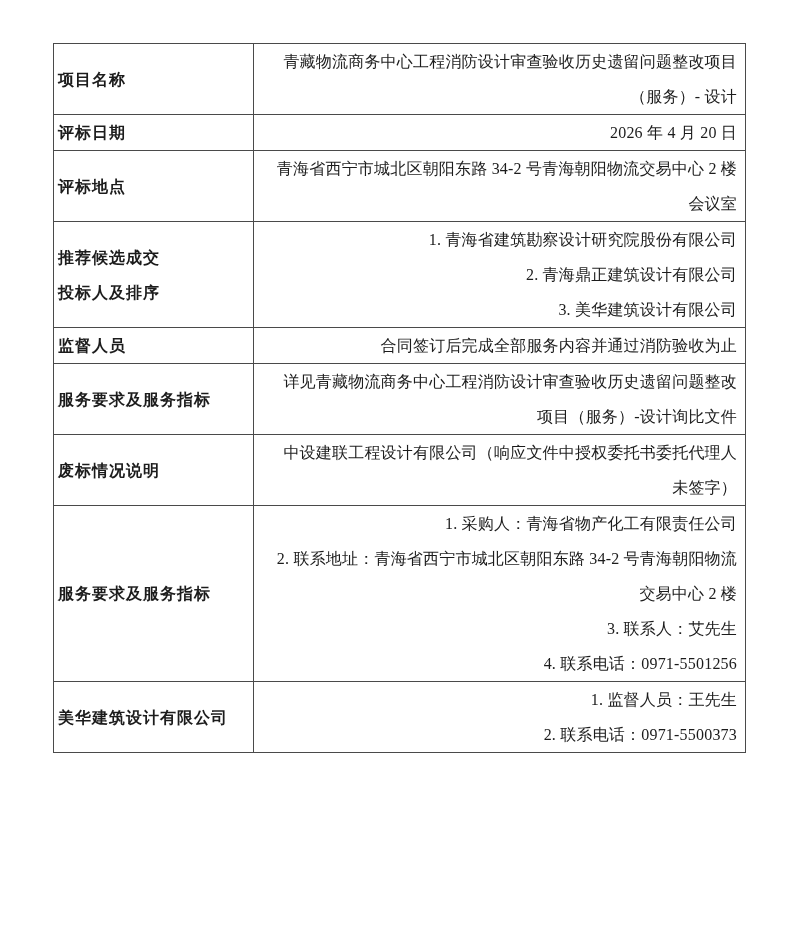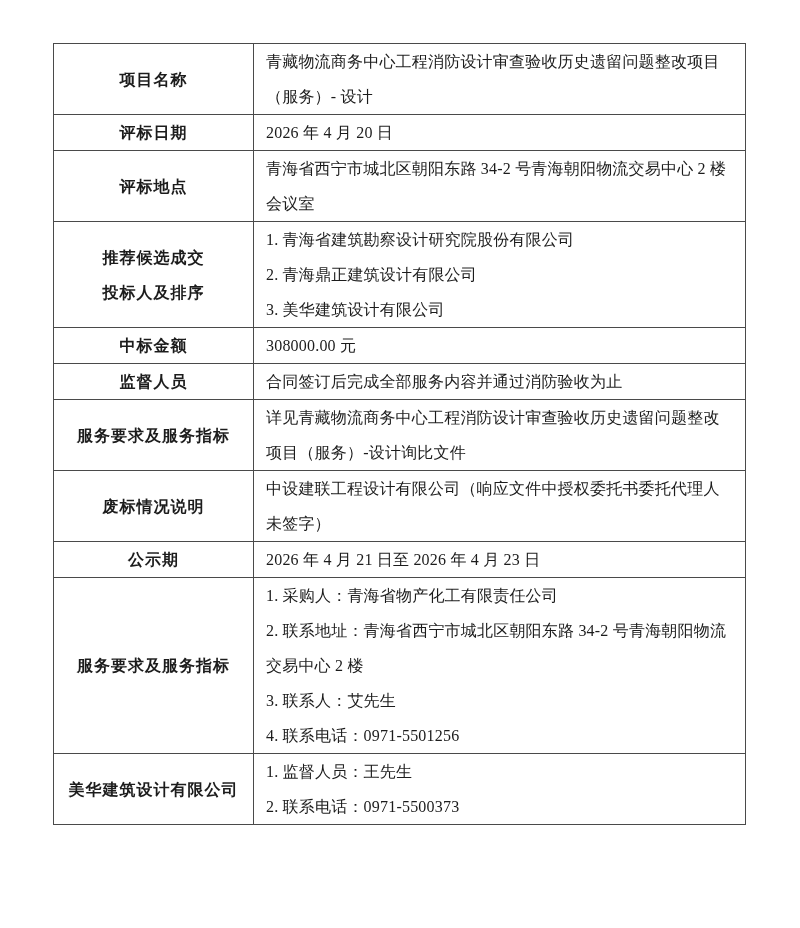--- a/index.html
+++ b/index.html
@@ -29,27 +29,26 @@
   }
   table.bid-table td {
     border: 1px solid #4a4a4a;
     vertical-align: middle;
     font-size: 16px;
     line-height: 35px;
     white-space: pre-line;
     word-break: break-all;
   }
   td.label-cell {
-    text-align: center;
     font-weight: bold;
     letter-spacing: 1px;
     padding: 0 4px;
   }
   td.content-cell {
-    text-align: left;
+    text-align: right;
     padding: 0 8px 0 12px;
     letter-spacing: 0.2px;
   }
 </style>
 </head>
 <body>
 
 <div class="page">
   <table class="bid-table">
     <colgroup>
@@ -72,40 +71,32 @@
 会议室</td>
         </tr>
         <tr>
           <td class="label-cell">推荐候选成交
 投标人及排序</td>
           <td class="content-cell">1. 青海省建筑勘察设计研究院股份有限公司
 2. 青海鼎正建筑设计有限公司
 3. 美华建筑设计有限公司</td>
         </tr>
         <tr>
-          <td class="label-cell">中标金额</td>
-          <td class="content-cell">308000.00 元</td>
-        </tr>
-        <tr>
           <td class="label-cell">监督人员</td>
           <td class="content-cell">合同签订后完成全部服务内容并通过消防验收为止</td>
         </tr>
         <tr>
           <td class="label-cell">服务要求及服务指标</td>
           <td class="content-cell">详见青藏物流商务中心工程消防设计审查验收历史遗留问题整改
 项目（服务）-设计询比文件</td>
         </tr>
         <tr>
           <td class="label-cell">废标情况说明</td>
           <td class="content-cell">中设建联工程设计有限公司（响应文件中授权委托书委托代理人
 未签字）</td>
-        </tr>
-        <tr>
-          <td class="label-cell">公示期</td>
-          <td class="content-cell">2026 年 4 月 21 日至 2026 年 4 月 23 日</td>
         </tr>
         <tr>
           <td class="label-cell">服务要求及服务指标</td>
           <td class="content-cell">1. 采购人：青海省物产化工有限责任公司
 2. 联系地址：青海省西宁市城北区朝阳东路 34-2 号青海朝阳物流
 交易中心 2 楼
 3. 联系人：艾先生
 4. 联系电话：0971-5501256</td>
         </tr>
         <tr>

